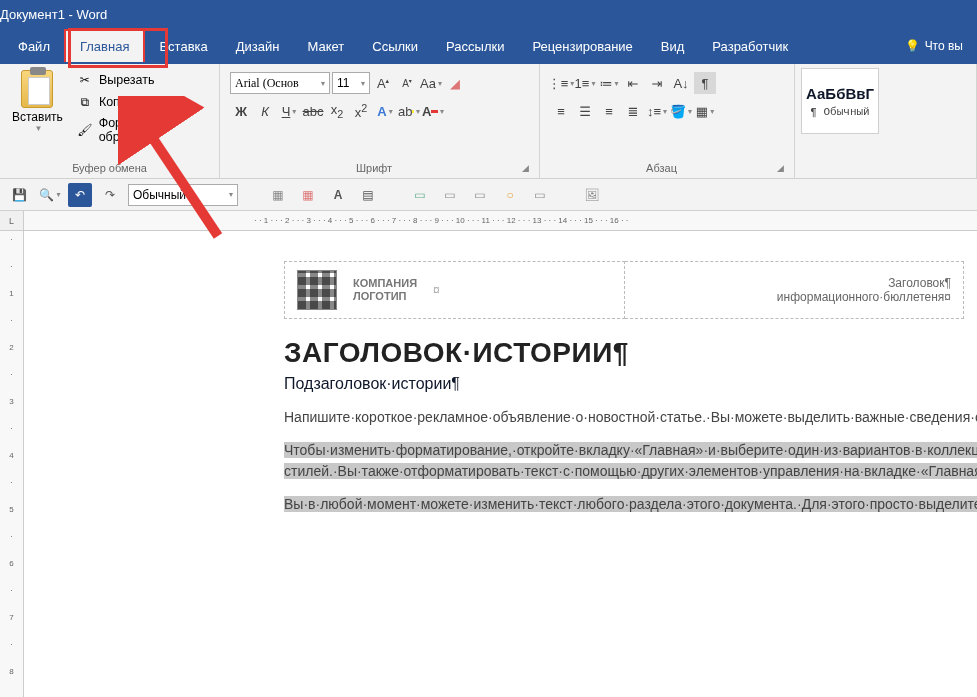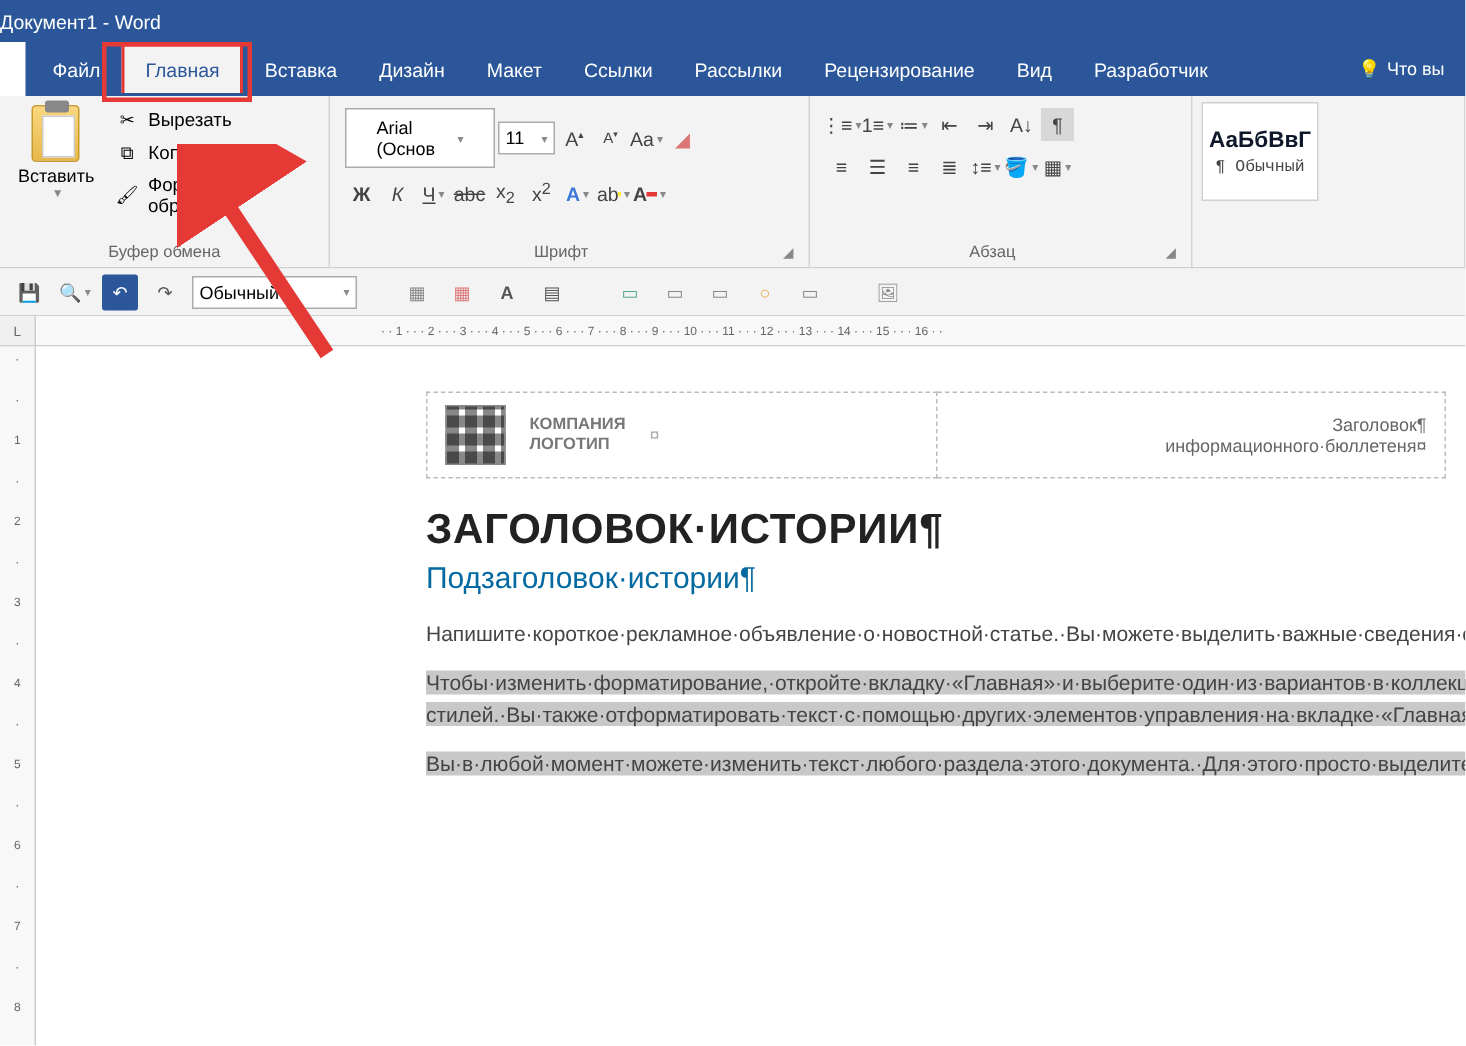--- a/index.html
+++ b/index.html
@@ -1,19 +1,19 @@
 <!DOCTYPE html>
 <html><head>
 <meta charset="utf-8">
 <style>
 * { box-sizing: border-box; margin: 0; padding: 0; }
 body { font-family: "Segoe UI", Tahoma, sans-serif; font-size: 12px; background: #fff; width: 977px; height: 697px; overflow: hidden; position: relative; }
 
 .title-bar { background: #2b579a; color: #fff; height: 28px; display: flex; align-items: center; justify-content: flex-start; font-size: 13px; }
-.menu-bar { background: #2b579a; color: #fff; height: 36px; display: flex; align-items: center; padding: 0 4px; margin-left: 17px; }
+.menu-bar { background: #2b579a; color: #fff; height: 36px; display: flex; align-items: center; padding: 0 4px; }
 .menu-item { padding: 8px 14px; font-size: 13px; cursor: pointer; }
 .menu-item.active { background: #f3f3f3; color: #2b579a; border: 2px solid #e53935; border-bottom: none; margin-top: -2px; padding: 8px 14px; position: relative; z-index: 2; }
 .help-icon { margin-left: auto; padding: 0 10px; display: flex; align-items: center; gap: 4px; }
 
 .ribbon { background: #f3f3f3; border-bottom: 1px solid #d0d0d0; height: 115px; display: flex; }
 .ribbon-group { border-right: 1px solid #d4d4d4; display: flex; flex-direction: column; padding: 4px 6px 2px 6px; }
 .ribbon-group-label { font-size: 11px; color: #666; text-align: center; padding: 2px 0; }
 .ribbon-group-body { flex: 1; display: flex; align-items: flex-start; gap: 4px; }
 
 .paste-btn { display: flex; flex-direction: column; align-items: center; padding: 2px 6px; cursor: pointer; }
@@ -21,21 +21,21 @@
 .paste-icon::before { content:""; position:absolute; top:-4px; left:8px; width:16px; height:8px; background:#888; border-radius:2px; }
 .paste-icon::after { content:""; position:absolute; top:6px; left:6px; width:20px; height:26px; background:#fff; border:1px solid #ccc; }
 .paste-label { font-size: 12px; margin-top: 2px; }
 
 .clip-cmds { display: flex; flex-direction: column; gap: 2px; padding: 2px 0; }
 .clip-cmd { display: flex; align-items: center; gap: 6px; padding: 2px 4px; cursor: pointer; font-size: 12.5px; }
 .small-icon { width: 16px; height: 16px; display: inline-flex; align-items: center; justify-content: center; font-size: 12px; }
 
 .font-group-body { flex-direction: column; gap: 6px; align-items: stretch; padding: 4px; }
 .font-row { display: flex; align-items: center; gap: 2px; }
-.font-name { width: 100px; height: 40px; border: 1px solid #ababab; background: #fff; padding: 0 20px; font-size: 12px; display: flex; align-items: center; justify-content: space-between; }
+.font-name { width: 100px; height: 22px; border: 1px solid #ababab; background: #fff; padding: 0 4px; font-size: 12px; display: flex; align-items: center; justify-content: space-between; font-family: Liberation Serif, serif; }
 .font-size { width: 38px; height: 22px; border: 1px solid #ababab; background: #fff; padding: 0 4px; font-size: 12px; display: flex; align-items: center; justify-content: space-between; }
 .rbtn { width: 22px; height: 22px; display: inline-flex; align-items: center; justify-content: center; cursor: pointer; color: #444; font-size: 13px; }
 .color-swatch { display: inline-block; width: 14px; height: 3px; background: #e53935; }
 .yellow-swatch { display: inline-block; width: 14px; height: 3px; background: #ffeb3b; }
 
 .para-group-body { flex-direction: column; gap: 6px; padding: 4px; }
 
 .styles-group-body { display: flex; gap: 0; }
 .style-item { width: 78px; height: 66px; border: 1px solid #d0d0d0; background: #fff; display: flex; flex-direction: column; align-items: center; justify-content: center; font-size: 11px; cursor: pointer; }
 .style-preview { font-size: 15px; font-weight: bold; color: #0f172a; margin-bottom: 4px; }
@@ -55,21 +55,21 @@
 
 .doc-header-table { width: 680px; border-collapse: collapse; }
 .doc-header-table td { border: 1px dashed #bbb; padding: 8px 12px; font-size: 12px; color: #666; }
 .logo-cell { width: 50%; }
 .logo-block { display: flex; align-items: center; gap: 16px; }
 .logo-shape { width: 40px; height: 40px; background: repeating-linear-gradient(90deg, #888 0 8px, transparent 8px 12px), repeating-linear-gradient(0deg, #888 0 8px, transparent 8px 12px); background-blend-mode: multiply; border: 1px solid #888; }
 .logo-text { font-size: 11px; color: #777; font-weight: bold; line-height: 1.2; }
 .header-cell { text-align: right; color: #888; }
 
 .story-title { font-size: 28px; font-weight: bold; letter-spacing: 0.5px; margin: 18px 0 6px 0; color: #222; }
-.story-subtitle { font-size: 20px; font-weight: 300; color: #0369a1; margin-bottom: 14px; }
+.story-subtitle { font-size: 16px; font-weight: 300; color: #0f172a; margin-bottom: 14px; }
 .body-text { font-size: 14px; color: #444; line-height: 1.5; width: 680px; margin-bottom: 12px; }
 .selected { background: #c8c8c8; }
 
 .launcher { font-size: 9px; color: #888; text-align: right; padding-right: 4px; }
 
 .red-arrow { position: absolute; top: 96px; left: 118px; pointer-events: none; z-index: 50; }
 .red-highlight { position: absolute; top: 28px; left: 68px; width: 100px; height: 40px; border: 3px solid #e53935; pointer-events: none; z-index: 40; }
 
 .dd { font-size: 8px; color: #888; margin-left: 2px; }
 </style>

